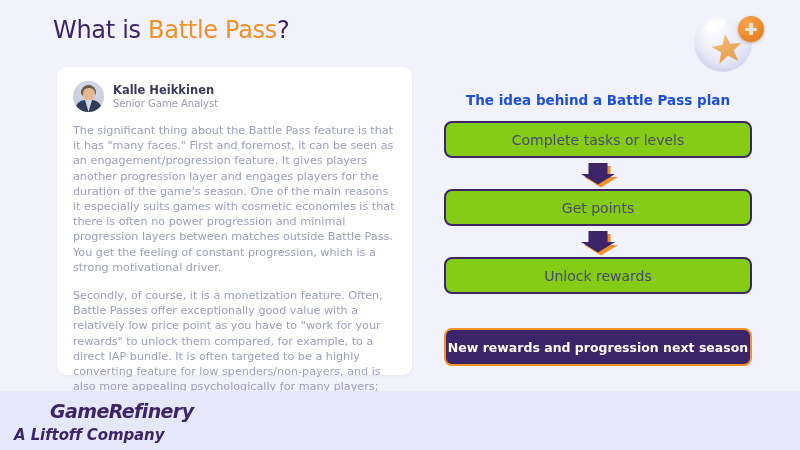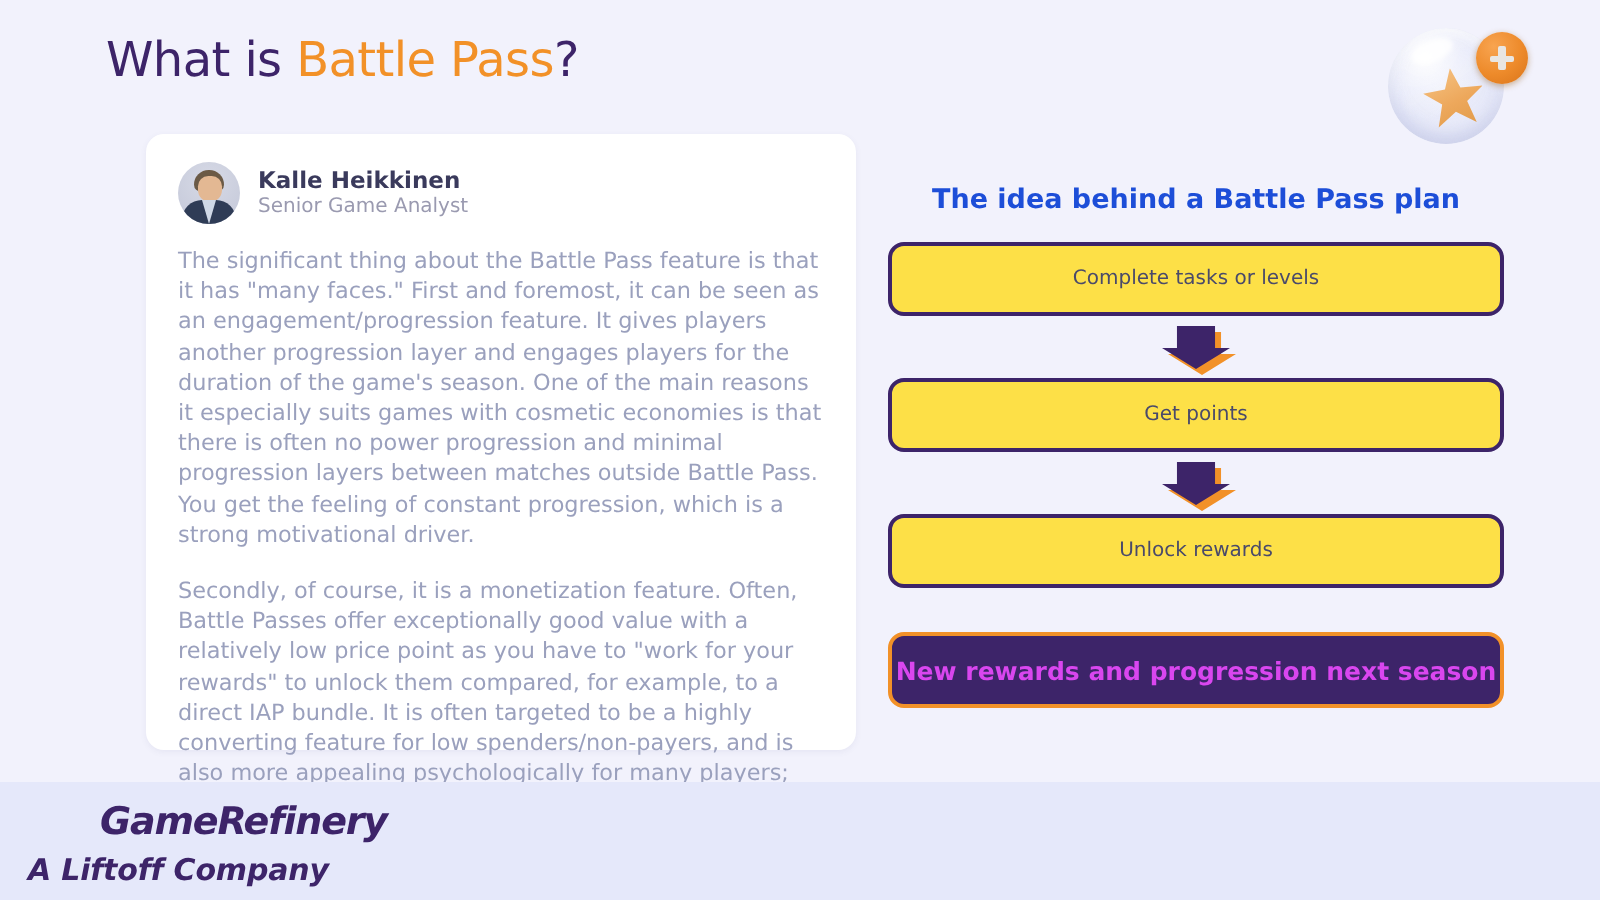--- a/index.html
+++ b/index.html
@@ -47,21 +47,20 @@
     content:""; position:absolute; background:#e9e6e2; border-radius:1px;
   }
   .plus-badge::before{ left:7px; top:11.5px; width:12px; height:3.5px; }
   .plus-badge::after { left:11.2px; top:7px; width:3.5px; height:12px; }
 
   
   .quote-card {
     position:absolute; left:57px; top:67px; width:355px; height:308px;
     background:#fff; border-radius:9px; padding:14px 16px 10px 16px;
     box-shadow:0 1px 3px rgba(90,90,140,.08);
-    margin-left:16px;
   }
   .author { display:flex; align-items:center; gap:9px; margin-bottom:11px; }
   .avatar {
     width:31px; height:31px; border-radius:50%; flex:0 0 31px; overflow:hidden; position:relative;
     background:radial-gradient(circle at 50% 30%, #d7dae6 0%, #c3c7d8 100%);
   }
   .avatar .a-hair{ position:absolute; left:8px; top:4px; width:15px; height:11px; border-radius:8px 8px 4px 4px; background:#6b5a46; }
   .avatar .a-face{ position:absolute; left:9.5px; top:7px; width:12px; height:13px; border-radius:6px 6px 7px 7px; background:#e3b893; }
   .avatar .a-body{ position:absolute; left:2px; top:19px; width:27px; height:14px; border-radius:10px 10px 0 0; background:#2f3c56; }
   .avatar .a-shirt{ position:absolute; left:12px; top:19px; width:7px; height:12px; background:#cfd8e6; clip-path:polygon(0 0,100% 0,50% 100%); }
@@ -71,35 +70,35 @@
     font-size:11.2px; line-height:15.2px; color:#9aa0bd; text-align:left;
   }
   .quote-p + .quote-p { margin-top:13px; }
 
   
   .flow { position:absolute; left:444px; top:92px; width:308px; }
   .flow-heading {
     text-align:center; font-size:13.5px; font-weight:bold; color:#1d4ed8; margin-bottom:13px;
   }
   .flow-box {
-    height:37px; border:2px solid #3d2469; border-radius:8px; background:#fde047;
+    height:37px; border:2px solid #3d2469; border-radius:8px; background:#84cc16;
     display:flex; align-items:center; justify-content:center;
-    font-size:10px; color:#4a4a6a;
+    font-size:14px; color:#4a4a6a;
   }
   .arrow-wrap { height:31px; display:flex; align-items:center; justify-content:center; }
   .arrow { position:relative; width:34px; height:22px; }
   .arrow .sh, .arrow .fg {
     position:absolute; width:34px; height:22px;
     clip-path: polygon(22% 0%, 78% 0%, 78% 52%, 100% 52%, 50% 100%, 0% 52%, 22% 52%);
   }
   .arrow .sh { background:#f29128; left:3px; top:3px; }
   .arrow .fg { background:#3d2469; left:0; top:0; }
   .flow-box.final {
-    background:#3d2469; border-color:#f29128; color:#d946ef;
-    font-weight:bold; font-size:12.5px; height:38px; margin-top:22px;
+    background:#3d2469; border-color:#f29128; color:#ffffff;
+    font-weight:bold; font-size:12.5px; height:38px; margin-top:34px;
   }
 
   
   .footer {
     position:absolute; left:0; top:391px; width:800px; height:59px; background:#e5e8fa;
   }
   .logo { position:absolute; left:14px; top:11px; }
   .logo-name {
     font-family:"DejaVu Sans", sans-serif; font-size:19px; font-weight:bold;
     font-style:italic; color:#3d2469; letter-spacing:-0.6px; line-height:1;margin-left:36px;

